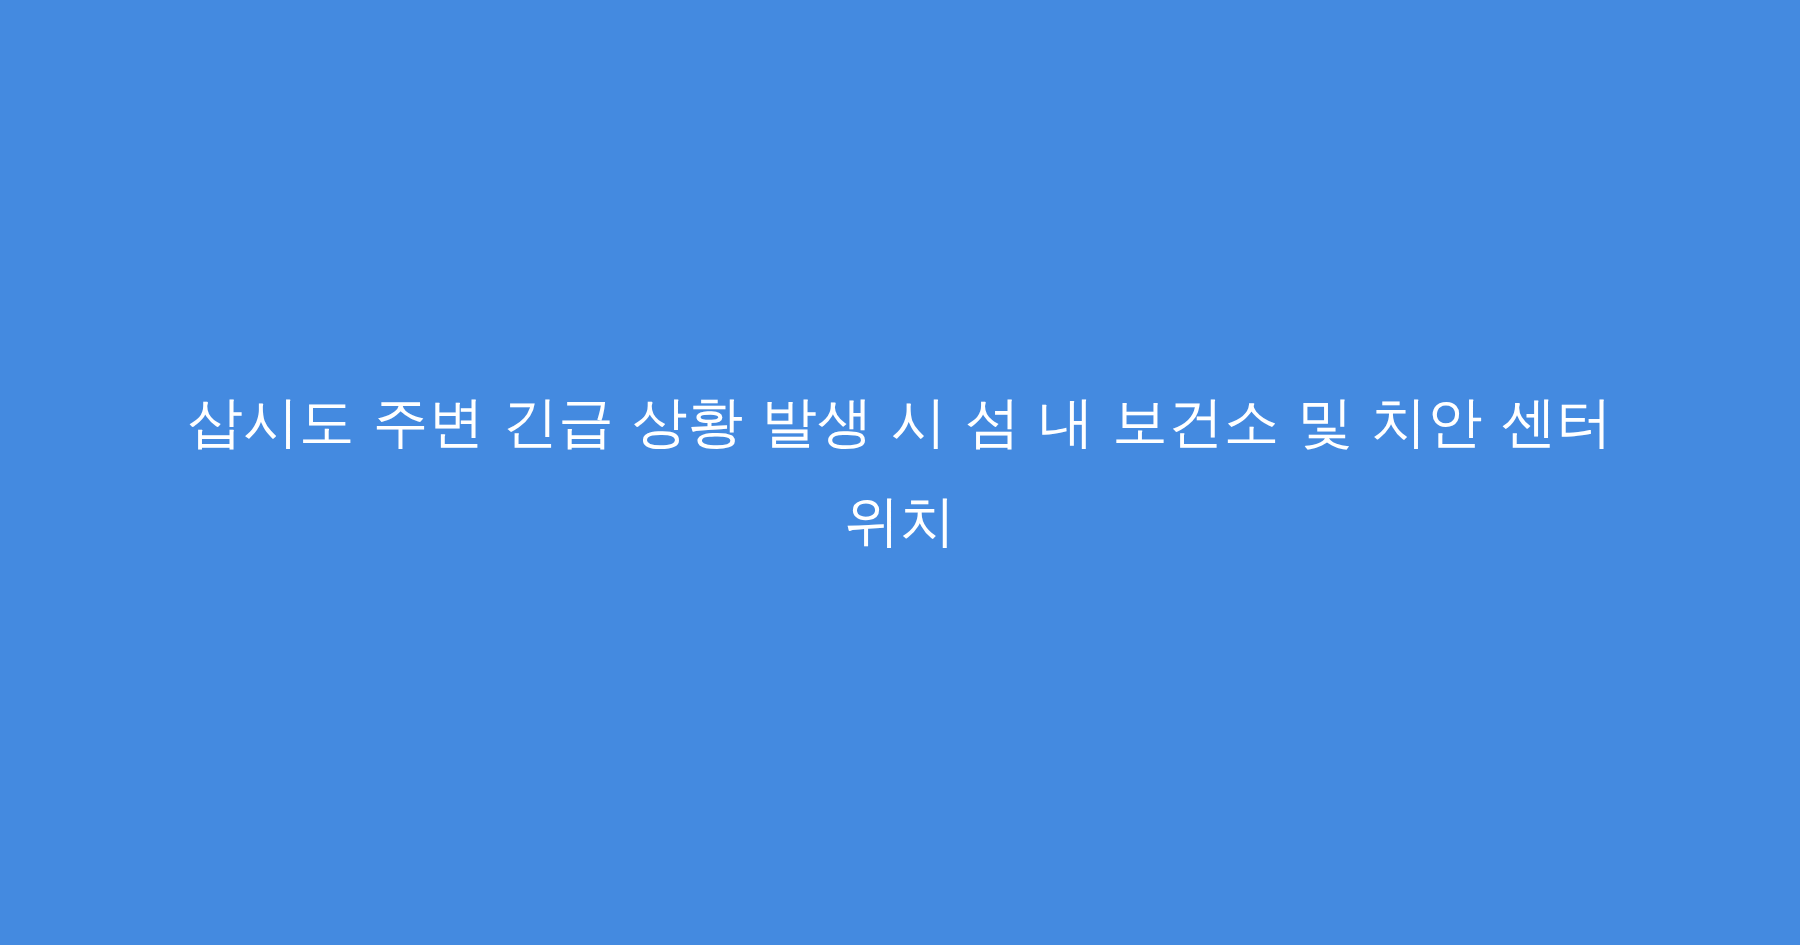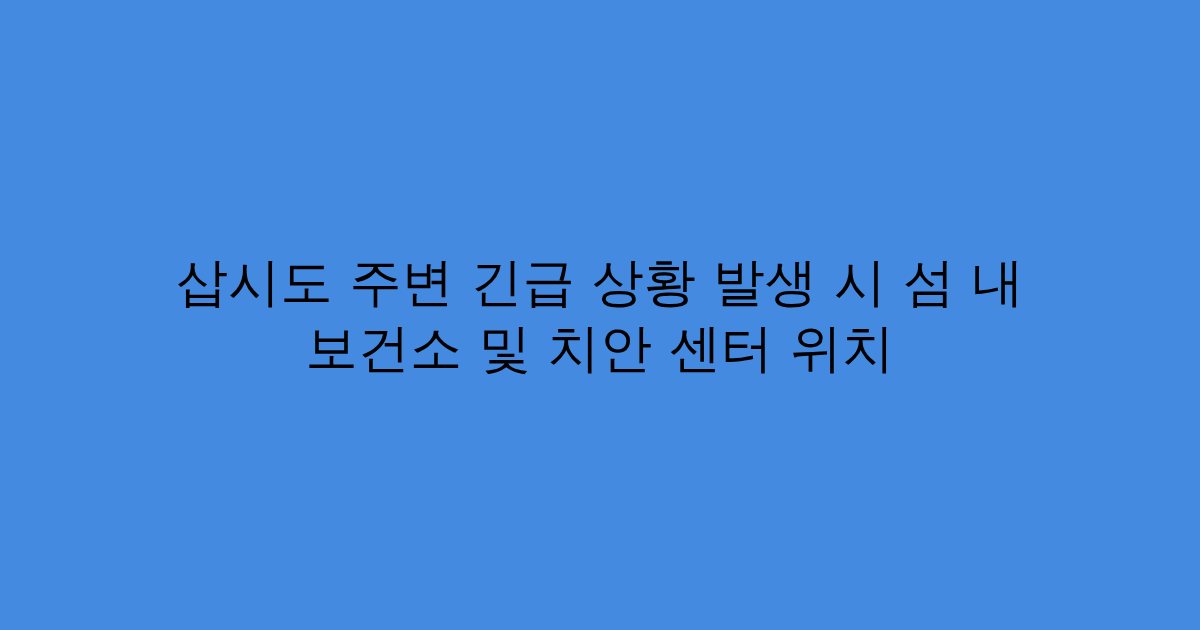--- a/index.html
+++ b/index.html
@@ -28,23 +28,23 @@
 
   #title-block {
     width: 1040px;
     text-align: center;
     padding: 0 20px;
     box-sizing: border-box;
   }
 
   #card-title {
     margin: 12px;
-    color: #000000;
+    color: #ffffff;
     font-family: "DejaVu Sans", "Liberation Sans", sans-serif;
-    font-size: 52px;
+    font-size: 37px;
     font-weight: 400;
     line-height: 66px;
     letter-spacing: 0.2px;
     word-break: keep-all;
     white-space: pre-wrap;
     text-rendering: optimizeLegibility;
   }
 </style>
 </head>
 <body>

